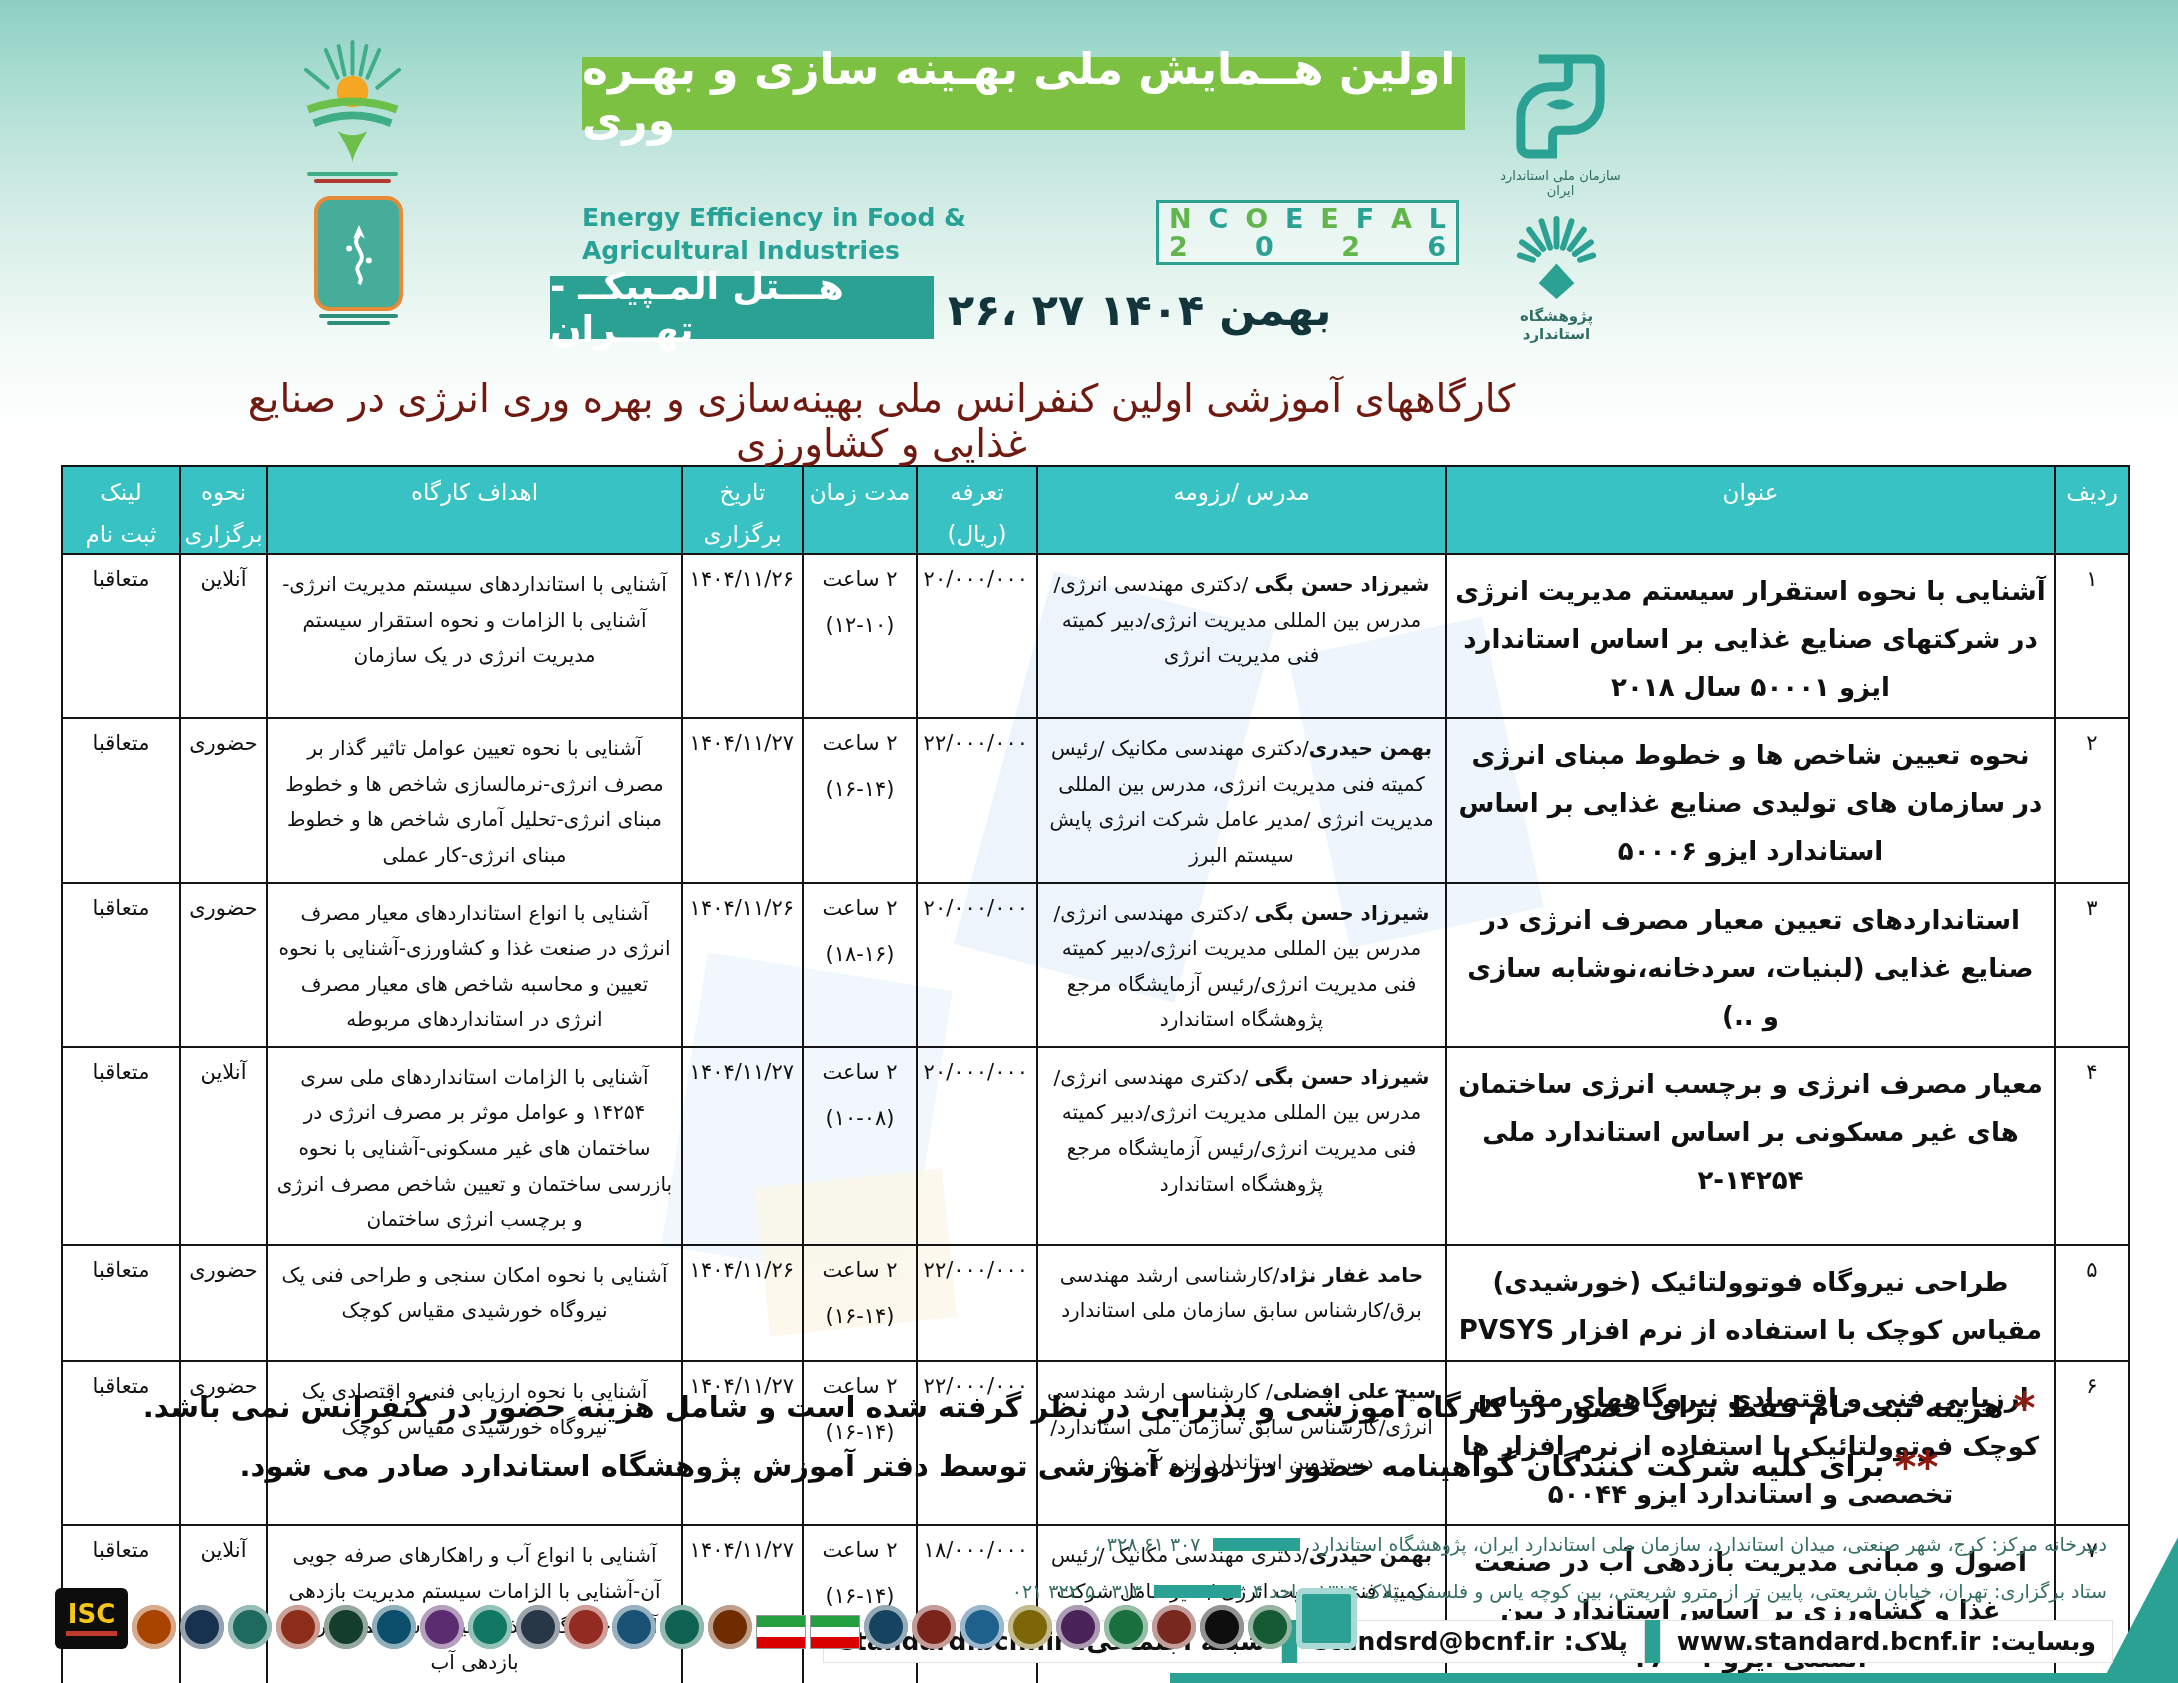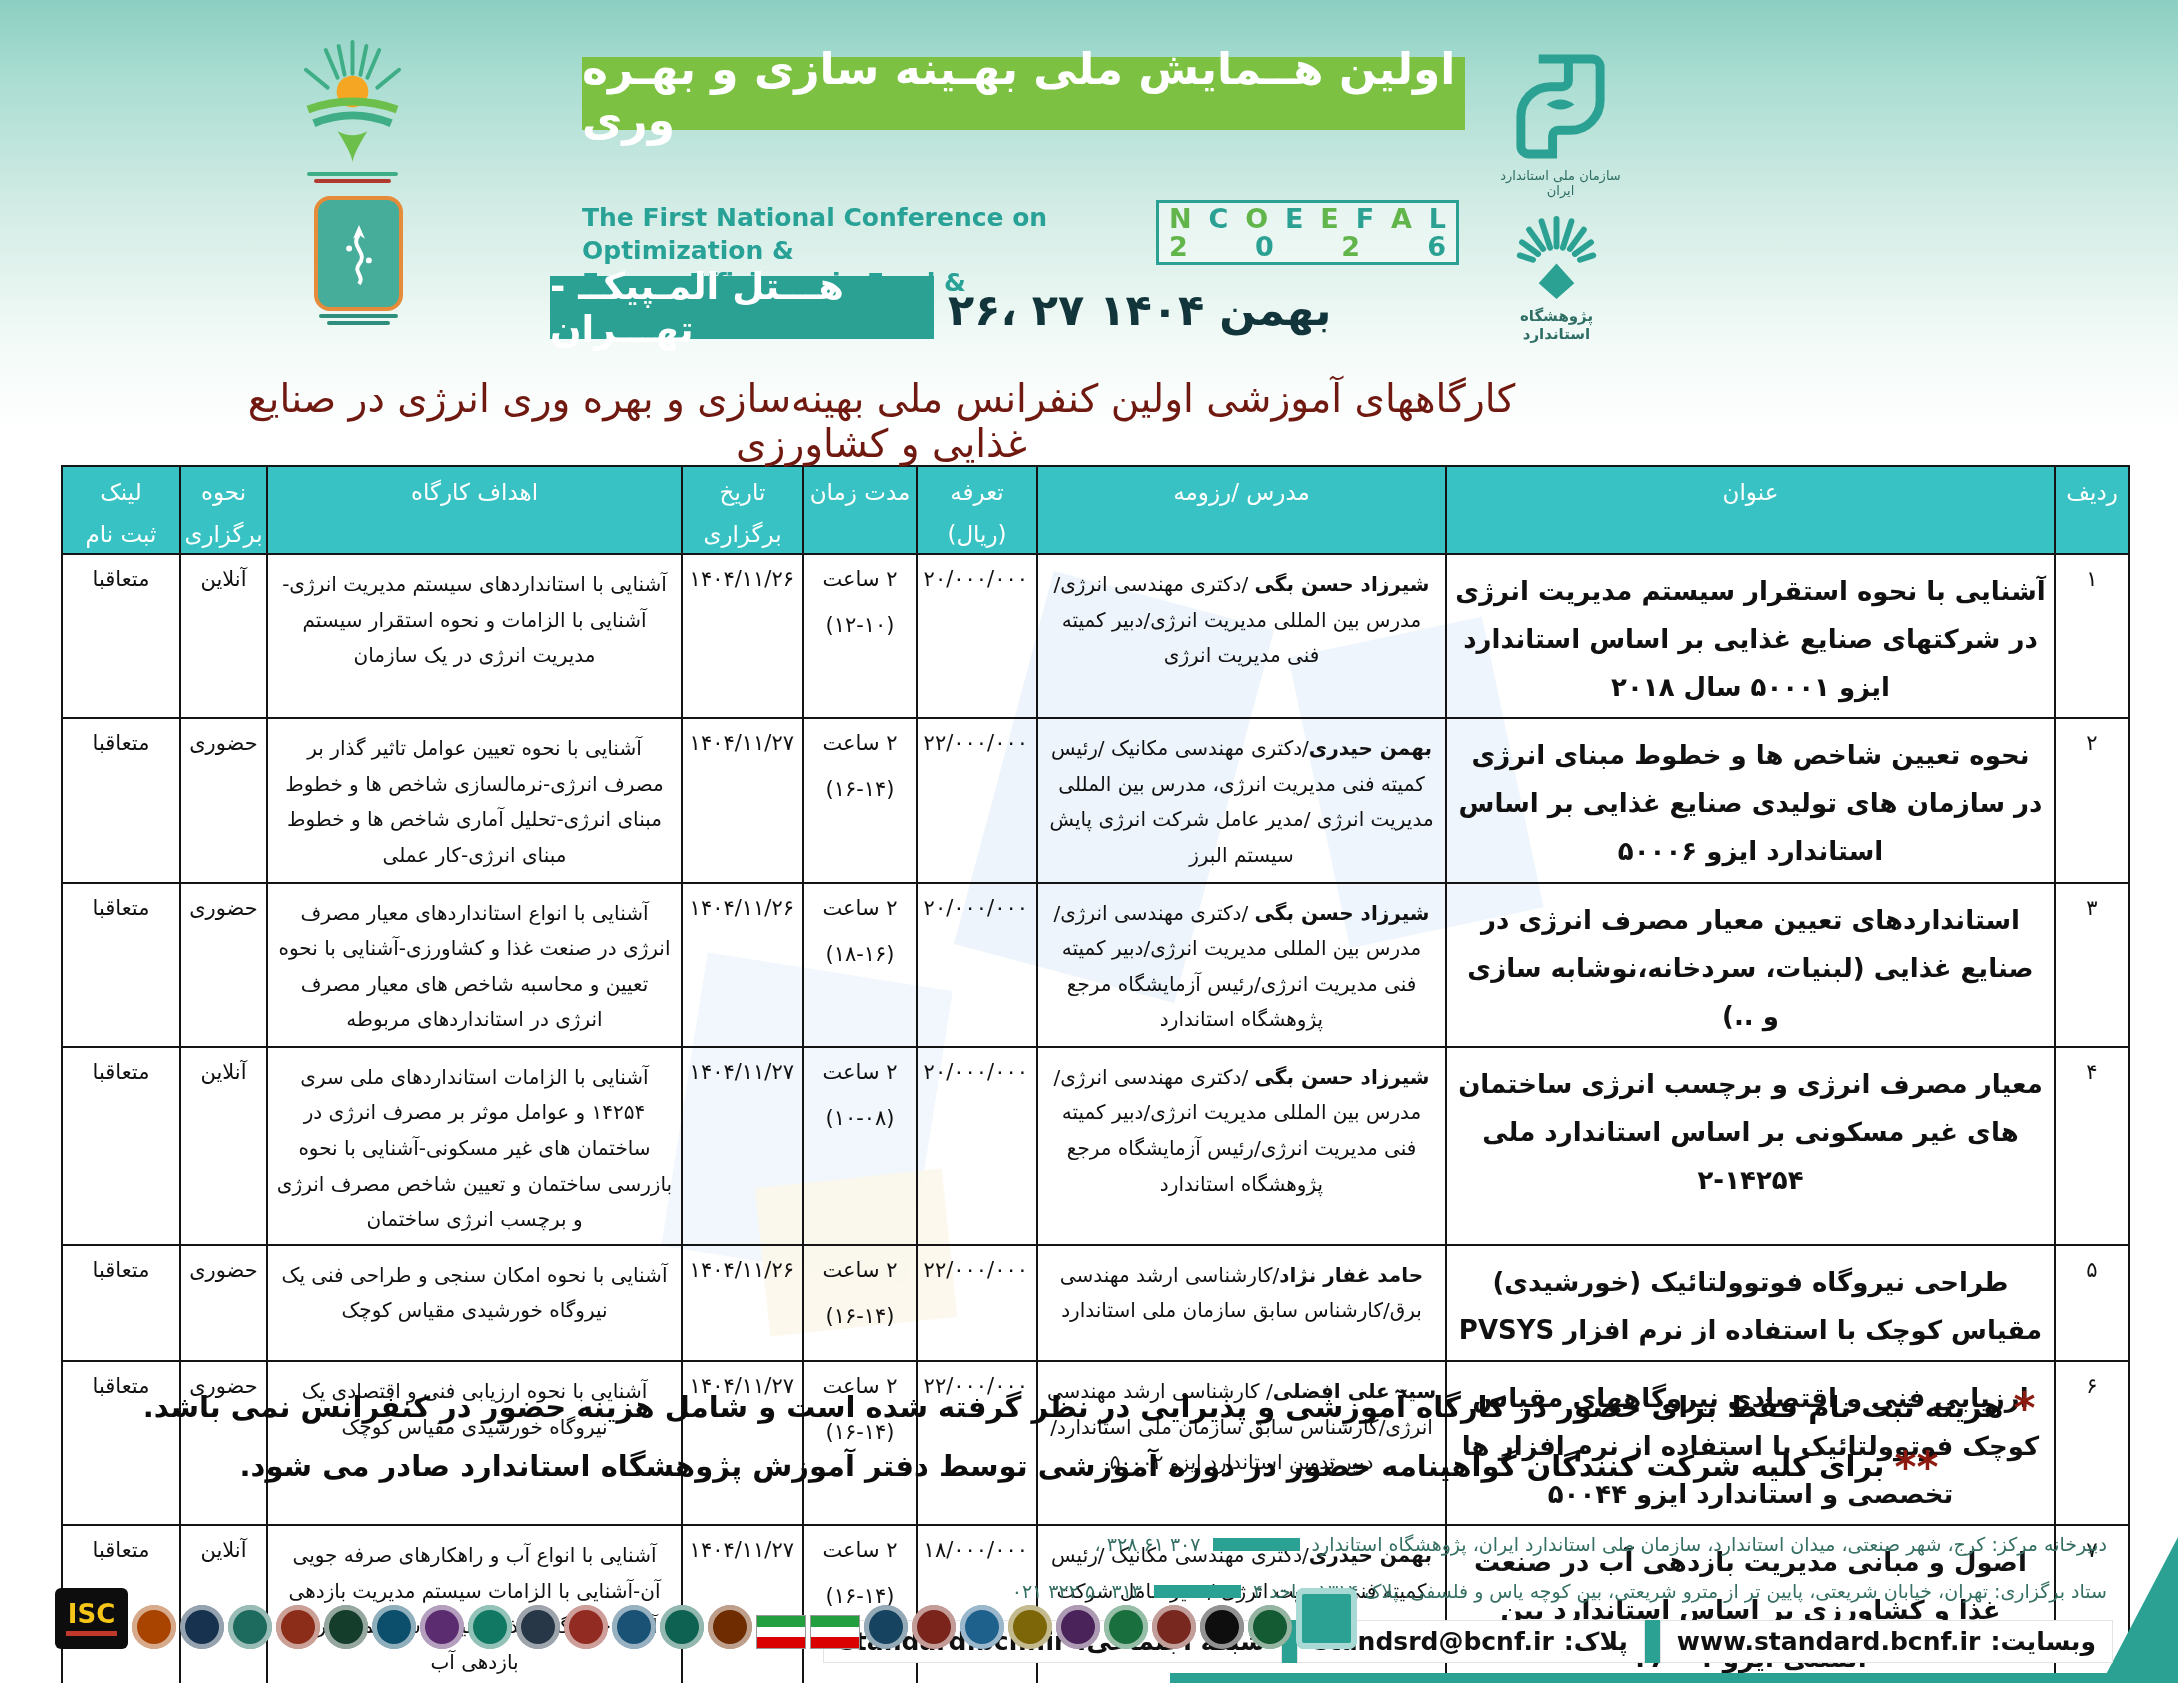--- a/index.html
+++ b/index.html
@@ -114,21 +114,20 @@
     <div class="cap-bar" style="width:79px;background:#2f8f7d;"></div>
     <div class="cap-bar" style="width:63px;background:#2f8f7d;"></div>
   </div>
 
   <div class="green-banner">
     <span>اولین هــمایش ملی بهـینه سازی و بهـره وری</span>
   </div>
 
 
   <div class="eng">
-    <div>The First National Conference on Optimization &amp;</div>
     <div>Energy Efficiency in Food &amp; Agricultural Industries</div>
   </div>
 
   <div class="acro-box">
     <div class="acro-row" id="acroLetters">
         <span style="color: rgb(98, 181, 74);">N</span>
         <span style="color: rgb(42, 161, 147);">C</span>
         <span style="color: rgb(98, 181, 74);">O</span>
         <span style="color: rgb(42, 161, 147);">E</span>
         <span style="color: rgb(98, 181, 74);">E</span>

